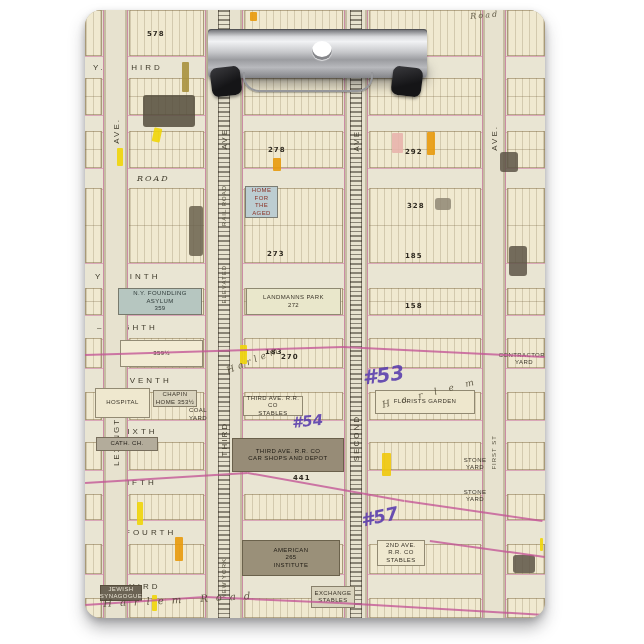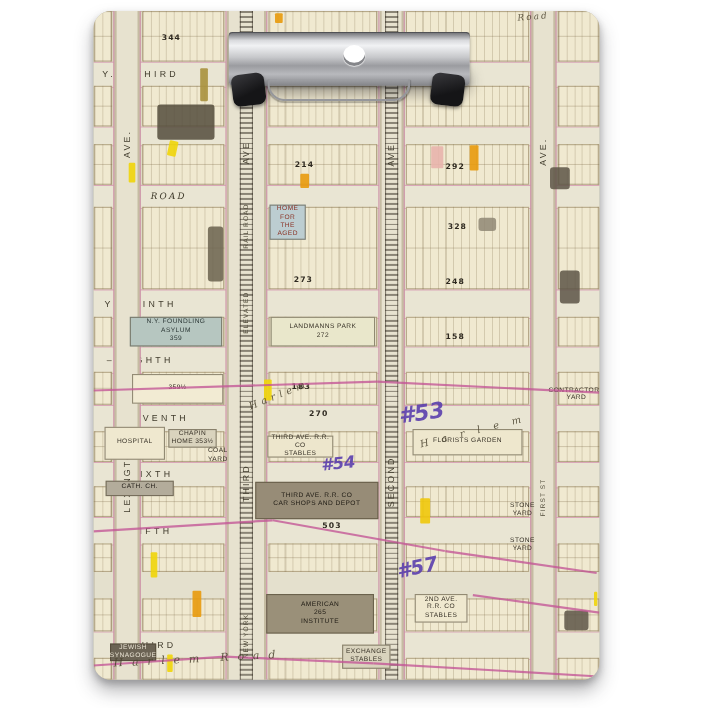--- a/index.html
+++ b/index.html
@@ -83,20 +83,23 @@
       </div>
       <div class="street" style="top: 358px; height: 24px;">
         <span class="street-label" style="left: 28px;">SEVENTH</span>
       </div>
       <div class="street" style="top: 410px; height: 22px;">
         <span class="street-label" style="left: 34px;">SIXTH</span>
       </div>
       <div class="street" style="top: 460px; height: 24px;">
         <span class="street-label" style="left: 34px;">FIFTH</span>
       </div>
+      <div class="street" style="top: 510px; height: 24px;">
+        <span class="street-label" style="left: 40px;">FOURTH</span>
+      </div>
       <div class="street" style="top: 564px; height: 24px;">
         <span class="street-label" style="left: 36px;">THIRD</span>
       </div>
       <div class="blk" style="left: 0px; top: 0px; width: 17px; height: 46px;"></div>
       <div class="blk" style="left: 44px; top: 0px; width: 75px; height: 46px;"></div>
       <div class="blk" style="left: 159px; top: 0px; width: 99px; height: 46px;"></div>
       <div class="blk" style="left: 284px; top: 0px; width: 112px; height: 46px;"></div>
       <div class="blk" style="left: 422px; top: 0px; width: 38px; height: 46px;"></div>
       <div class="blk" style="left: 0px; top: 68px; width: 17px; height: 37px;"></div>
       <div class="blk" style="left: 44px; top: 68px; width: 75px; height: 37px;"></div>
@@ -215,30 +218,30 @@
       <div class="hl" style="left: 32px; top: 138px; width: 6px; height: 18px; background: rgb(239, 213, 9); transform: rotate(0deg);"></div>
       <div class="hl" style="left: 188px; top: 148px; width: 8px; height: 13px; background: rgb(232, 154, 12); transform: rotate(0deg);"></div>
       <div class="hl" style="left: 307px; top: 123px; width: 11px; height: 20px; background: rgb(232, 180, 172); transform: rotate(0deg);"></div>
       <div class="hl" style="left: 342px; top: 122px; width: 8px; height: 23px; background: rgb(232, 154, 12); transform: rotate(0deg);"></div>
       <div class="hl" style="left: 155px; top: 335px; width: 7px; height: 19px; background: rgb(239, 213, 9); transform: rotate(0deg);"></div>
       <div class="hl" style="left: 297px; top: 443px; width: 9px; height: 23px; background: rgb(240, 200, 10); transform: rotate(0deg);"></div>
       <div class="hl" style="left: 52px; top: 492px; width: 6px; height: 23px; background: rgb(239, 213, 9); transform: rotate(0deg);"></div>
       <div class="hl" style="left: 90px; top: 527px; width: 8px; height: 24px; background: rgb(232, 154, 12); transform: rotate(0deg);"></div>
       <div class="hl" style="left: 67px; top: 585px; width: 5px; height: 16px; background: rgb(239, 213, 9); transform: rotate(0deg);"></div>
       <div class="hl" style="left: 455px; top: 528px; width: 3px; height: 13px; background: rgb(239, 213, 9); transform: rotate(0deg);"></div>
-      <div class="bno" style="left: 62px; top: 20px;">344</div>
-      <div class="bno" style="left: 183px; top: 136px;">214</div>
+      <div class="bno" style="left: 62px; top: 20px;">578</div>
+      <div class="bno" style="left: 183px; top: 136px;">278</div>
       <div class="bno" style="left: 320px; top: 138px;">292</div>
       <div class="bno" style="left: 322px; top: 192px;">328</div>
       <div class="bno" style="left: 182px; top: 240px;">273</div>
-      <div class="bno" style="left: 320px; top: 242px;">248</div>
+      <div class="bno" style="left: 320px; top: 242px;">185</div>
       <div class="bno" style="left: 320px; top: 292px;">158</div>
       <div class="bno" style="left: 180px; top: 338px;">183</div>
-      <div class="bno" style="left: 196px; top: 362px;">270</div>
-      <div class="bno" style="left: 208px; top: 464px;">503</div>
+      <div class="bno" style="left: 196px; top: 343px;">270</div>
+      <div class="bno" style="left: 208px; top: 464px;">441</div>
       <div class="pink" style="left: 0px; top: 344px; width: 258.124px; transform: rotate(-0.0309978rad);"></div>
       <div class="pink" style="left: 258px; top: 336px; width: 202.247px; transform: rotate(0.0494645rad);"></div>
       <div class="pink" style="left: 0px; top: 472px; width: 163.306px; transform: rotate(-0.0612728rad);"></div>
       <div class="pink" style="left: 163px; top: 462px; width: 159.477px; transform: rotate(0.176488rad);"></div>
       <div class="pink" style="left: 320px; top: 490px; width: 139.442px; transform: rotate(0.143925rad);"></div>
       <div class="pink" style="left: 345px; top: 530px; width: 116.108px; transform: rotate(0.138243rad);"></div>
       <div class="pink" style="left: 0px; top: 594px; width: 120.266px; transform: rotate(-0.0665681rad);"></div>
       <div class="pink" style="left: 120px; top: 586px; width: 135.133px; transform: rotate(0.0444152rad);"></div>
       <div class="pink" style="left: 255px; top: 592px; width: 205.351px; transform: rotate(0.0584698rad);"></div>
       <div class="purple" style="left: 276px; top: 356px; font-size: 20px; transform: rotate(-8deg);">#53</div>

